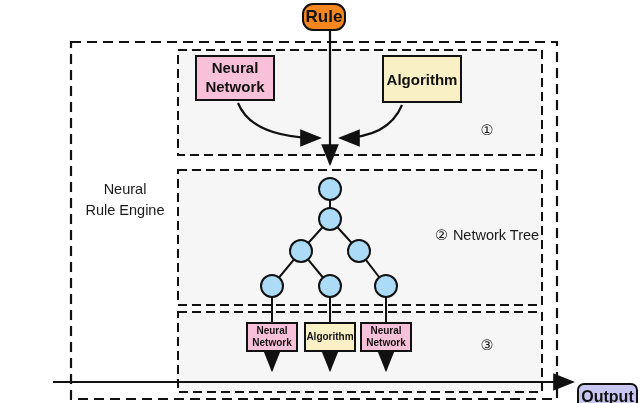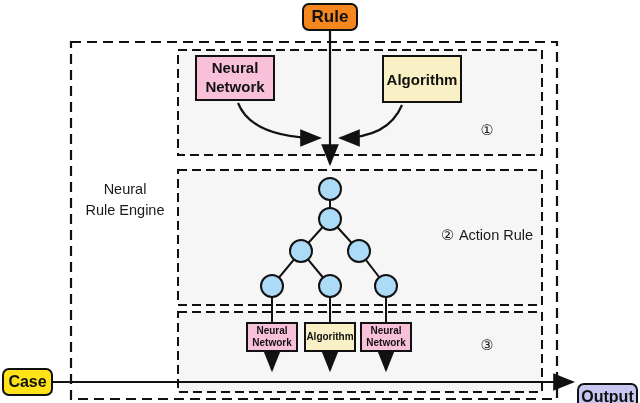--- a/index.html
+++ b/index.html
@@ -15,21 +15,21 @@
   .box{
     position:absolute;
     box-sizing:border-box;
     display:flex;align-items:center;justify-content:center;
     text-align:center;
     border:2px solid #111;
     font-weight:bold;
     white-space:pre-line;
   }
   .pill{border-width:2.5px;border-radius:7px;font-size:17px;}
-  .rule-box{left:302px;top:3px;width:56px;height:28px;background:#F6871F;}
+  .rule-box{left:302px;top:3px;width:44px;height:28px;background:#F6871F;border-radius:11px;}
   .case-box{left:2px;top:368px;width:51px;height:28px;background:#FFE318;font-size:16px;}
   .output-box{left:577px;top:367px;width:61px;height:28px;background:#C7C7F1;font-size:16px;margin-top:16px;}
   .nn-top{left:195px;top:55px;width:80px;height:46px;background:#F9C1D9;font-size:15px;line-height:1.25;}
   .alg-top{left:382px;top:55px;width:80px;height:48px;background:#FAF0C5;font-size:15px;}
   .app-module{top:322px;height:30px;font-size:10px;line-height:1.2;}
   .app-m1{left:246px;width:52px;background:#F9C1D9;}
   .app-m2{left:304px;width:52px;background:#FAF0C5;}
   .app-m3{left:360px;width:52px;background:#F9C1D9;}
   .section-label{
     position:absolute;left:432px;width:110px;height:18px;
@@ -93,39 +93,38 @@
     <g stroke="#111" stroke-width="2.2">
       <line x1="272" y1="352" x2="272" y2="370" marker-end="url(#arrow)"></line>
       <line x1="330" y1="352" x2="330" y2="370" marker-end="url(#arrow)"></line>
       <line x1="386" y1="352" x2="386" y2="370" marker-end="url(#arrow)"></line>
     </g>
 
     <line x1="53" y1="382" x2="573" y2="382" stroke="#111" stroke-width="2.2" marker-end="url(#arrow)"></line>
   </svg>
 
   <div class="box pill rule-box">Rule</div>
-  <div class="box pill case-box">Case</div>
   <div class="box pill output-box">Output</div>
 
   <div class="box nn-top">Neural
 Network</div>
   <div class="box alg-top">Algorithm</div>
 
   <div class="box app-module app-m1">Neural
 Network</div>
   <div class="box app-module app-m2">Algorithm</div>
   <div class="box app-module app-m3">Neural
 Network</div>
 
   <div class="section-label sl-parser">
     <span>①</span>
   </div>
   <div class="section-label sl-tree">
     <span>②</span>
-    <span>Action Rule</span>
+    <span>Network Tree</span>
   </div>
   <div class="section-label sl-app">
     <span>③</span>
   </div>
 
   <div class="engine-label">Neural
 Rule Engine</div>
 
 </div>
 

